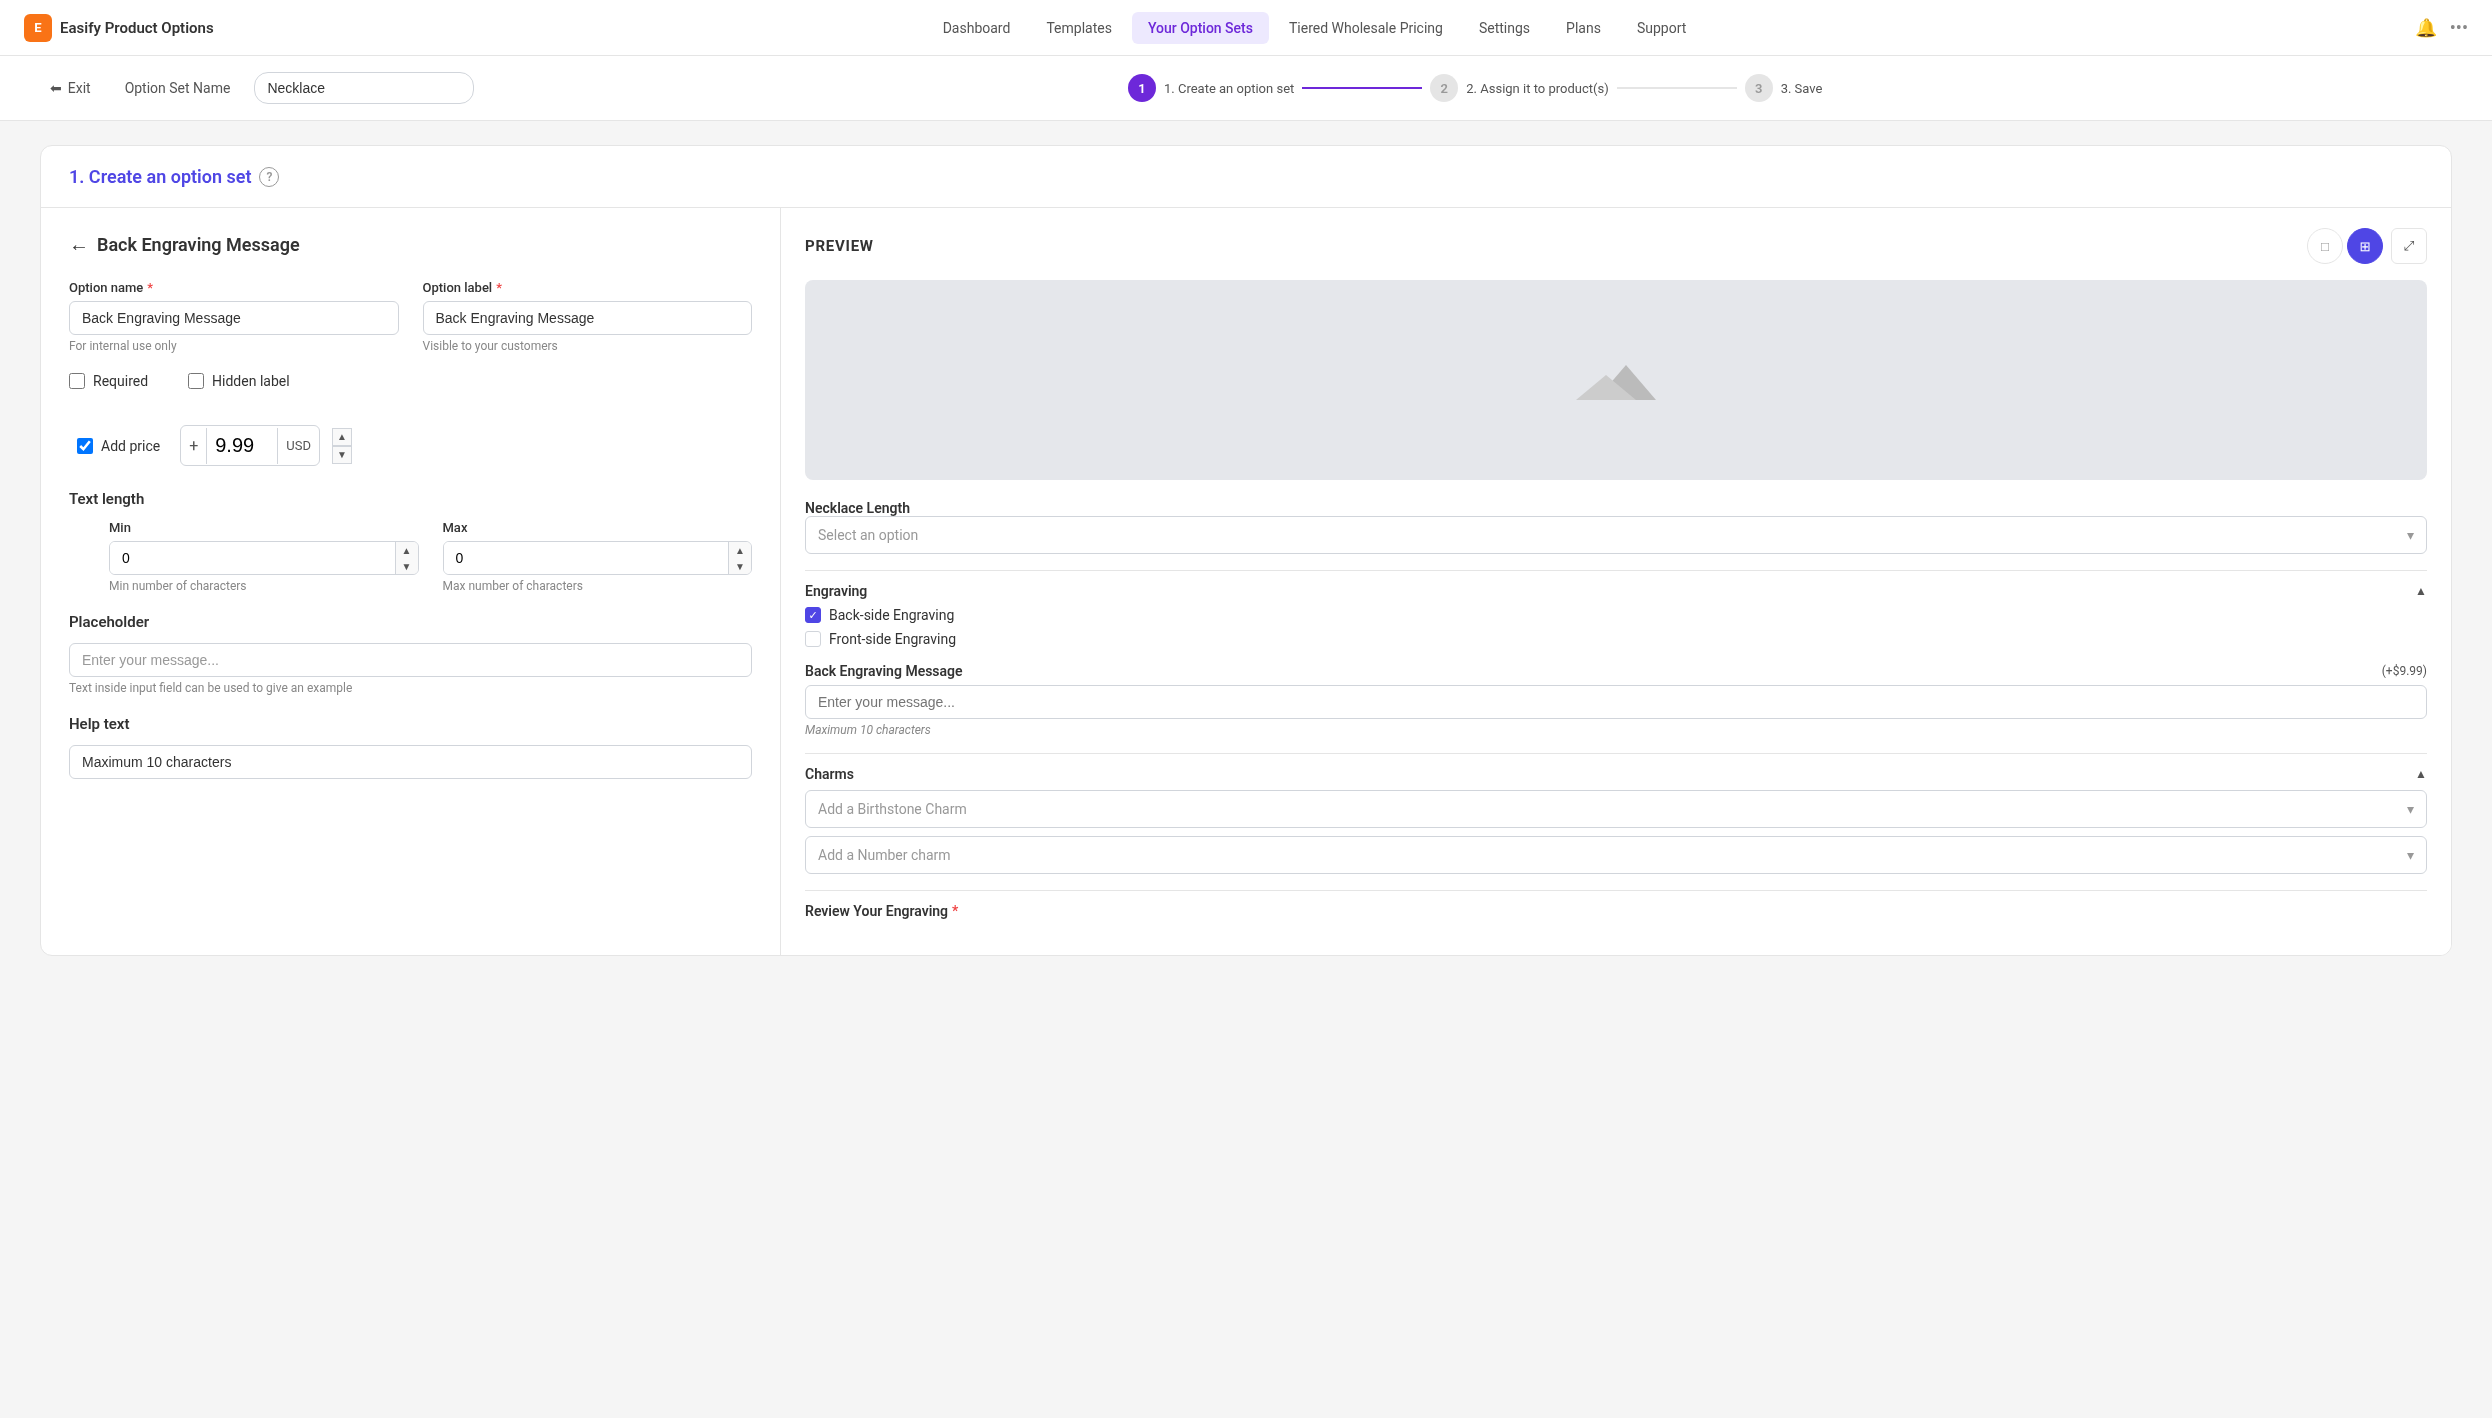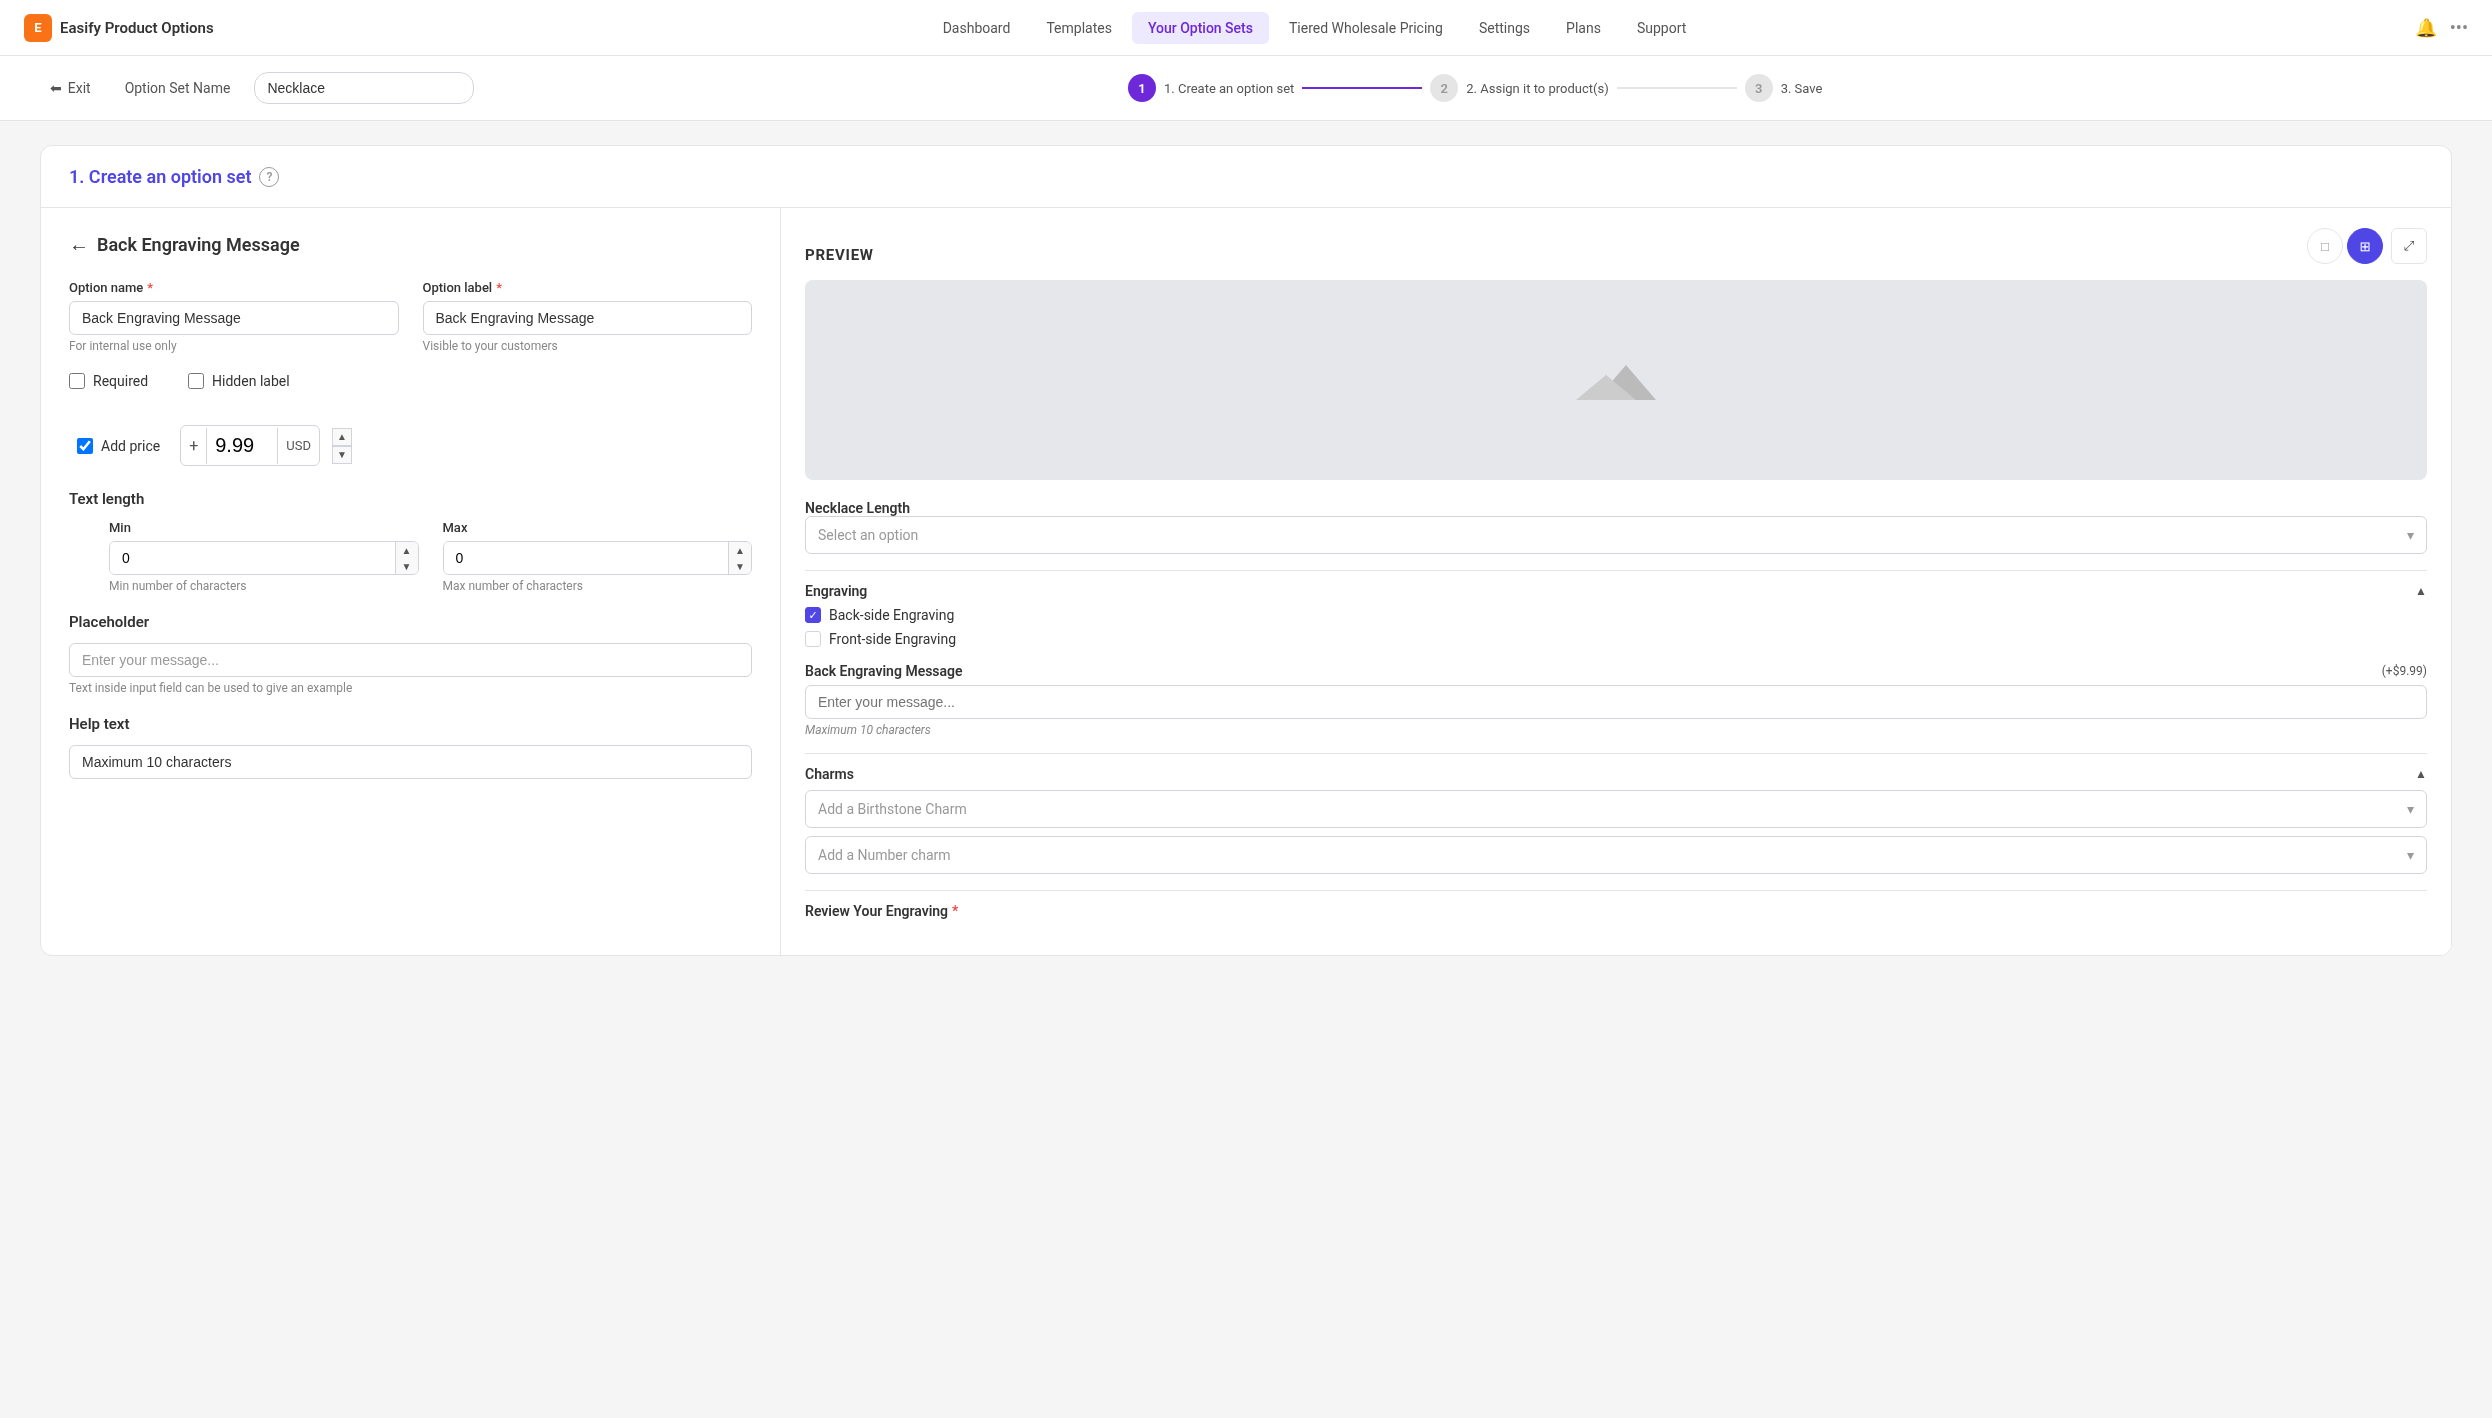--- a/index.html
+++ b/index.html
@@ -74,21 +74,21 @@
     .number-input { border: none; padding: 8px 12px; font-size: 14px; flex: 1; }
     .number-steppers { display: flex; flex-direction: column; border-left: 1px solid #d1d5db; }
     .number-stepper { font-size: 10px; padding: 2px 6px; background: #f9f9f9; cursor: pointer; border: none; color: #555; flex: 1; }
 
     .placeholder-section { margin-bottom: 20px; }
     .placeholder-input { width: 100%; border: 1px solid #d1d5db; border-radius: 6px; padding: 8px 12px; font-size: 14px; color: #999; }
 
     .help-text-section { margin-bottom: 20px; }
 
     
-    .preview-header { display: flex; align-items: flex-end; justify-content: space-between; margin-bottom: 16px; }
+    .preview-header { display: flex; align-items: center; justify-content: space-between; margin-bottom: 16px; }
     .preview-title { font-size: 15px; font-weight: 700; color: #333; letter-spacing: 0.05em; }
     .preview-toggle { display: flex; align-items: center; gap: 4px; }
     .toggle-btn { width: 36px; height: 36px; border-radius: 50%; border: 1px solid #e5e5e5; display: flex; align-items: center; justify-content: center; cursor: pointer; background: #fff; color: #999; }
     .toggle-btn.active { background: #4f46e5; color: white; border-color: #4f46e5; }
     .expand-btn { width: 36px; height: 36px; border-radius: 6px; border: 1px solid #e5e5e5; display: flex; align-items: center; justify-content: center; cursor: pointer; background: #fff; color: #555; margin-left: 8px; }
 
     
     .product-image { width: 100%; height: 200px; background: #e5e7eb; border-radius: 8px; display: flex; align-items: center; justify-content: center; margin-bottom: 20px; }
 
     

